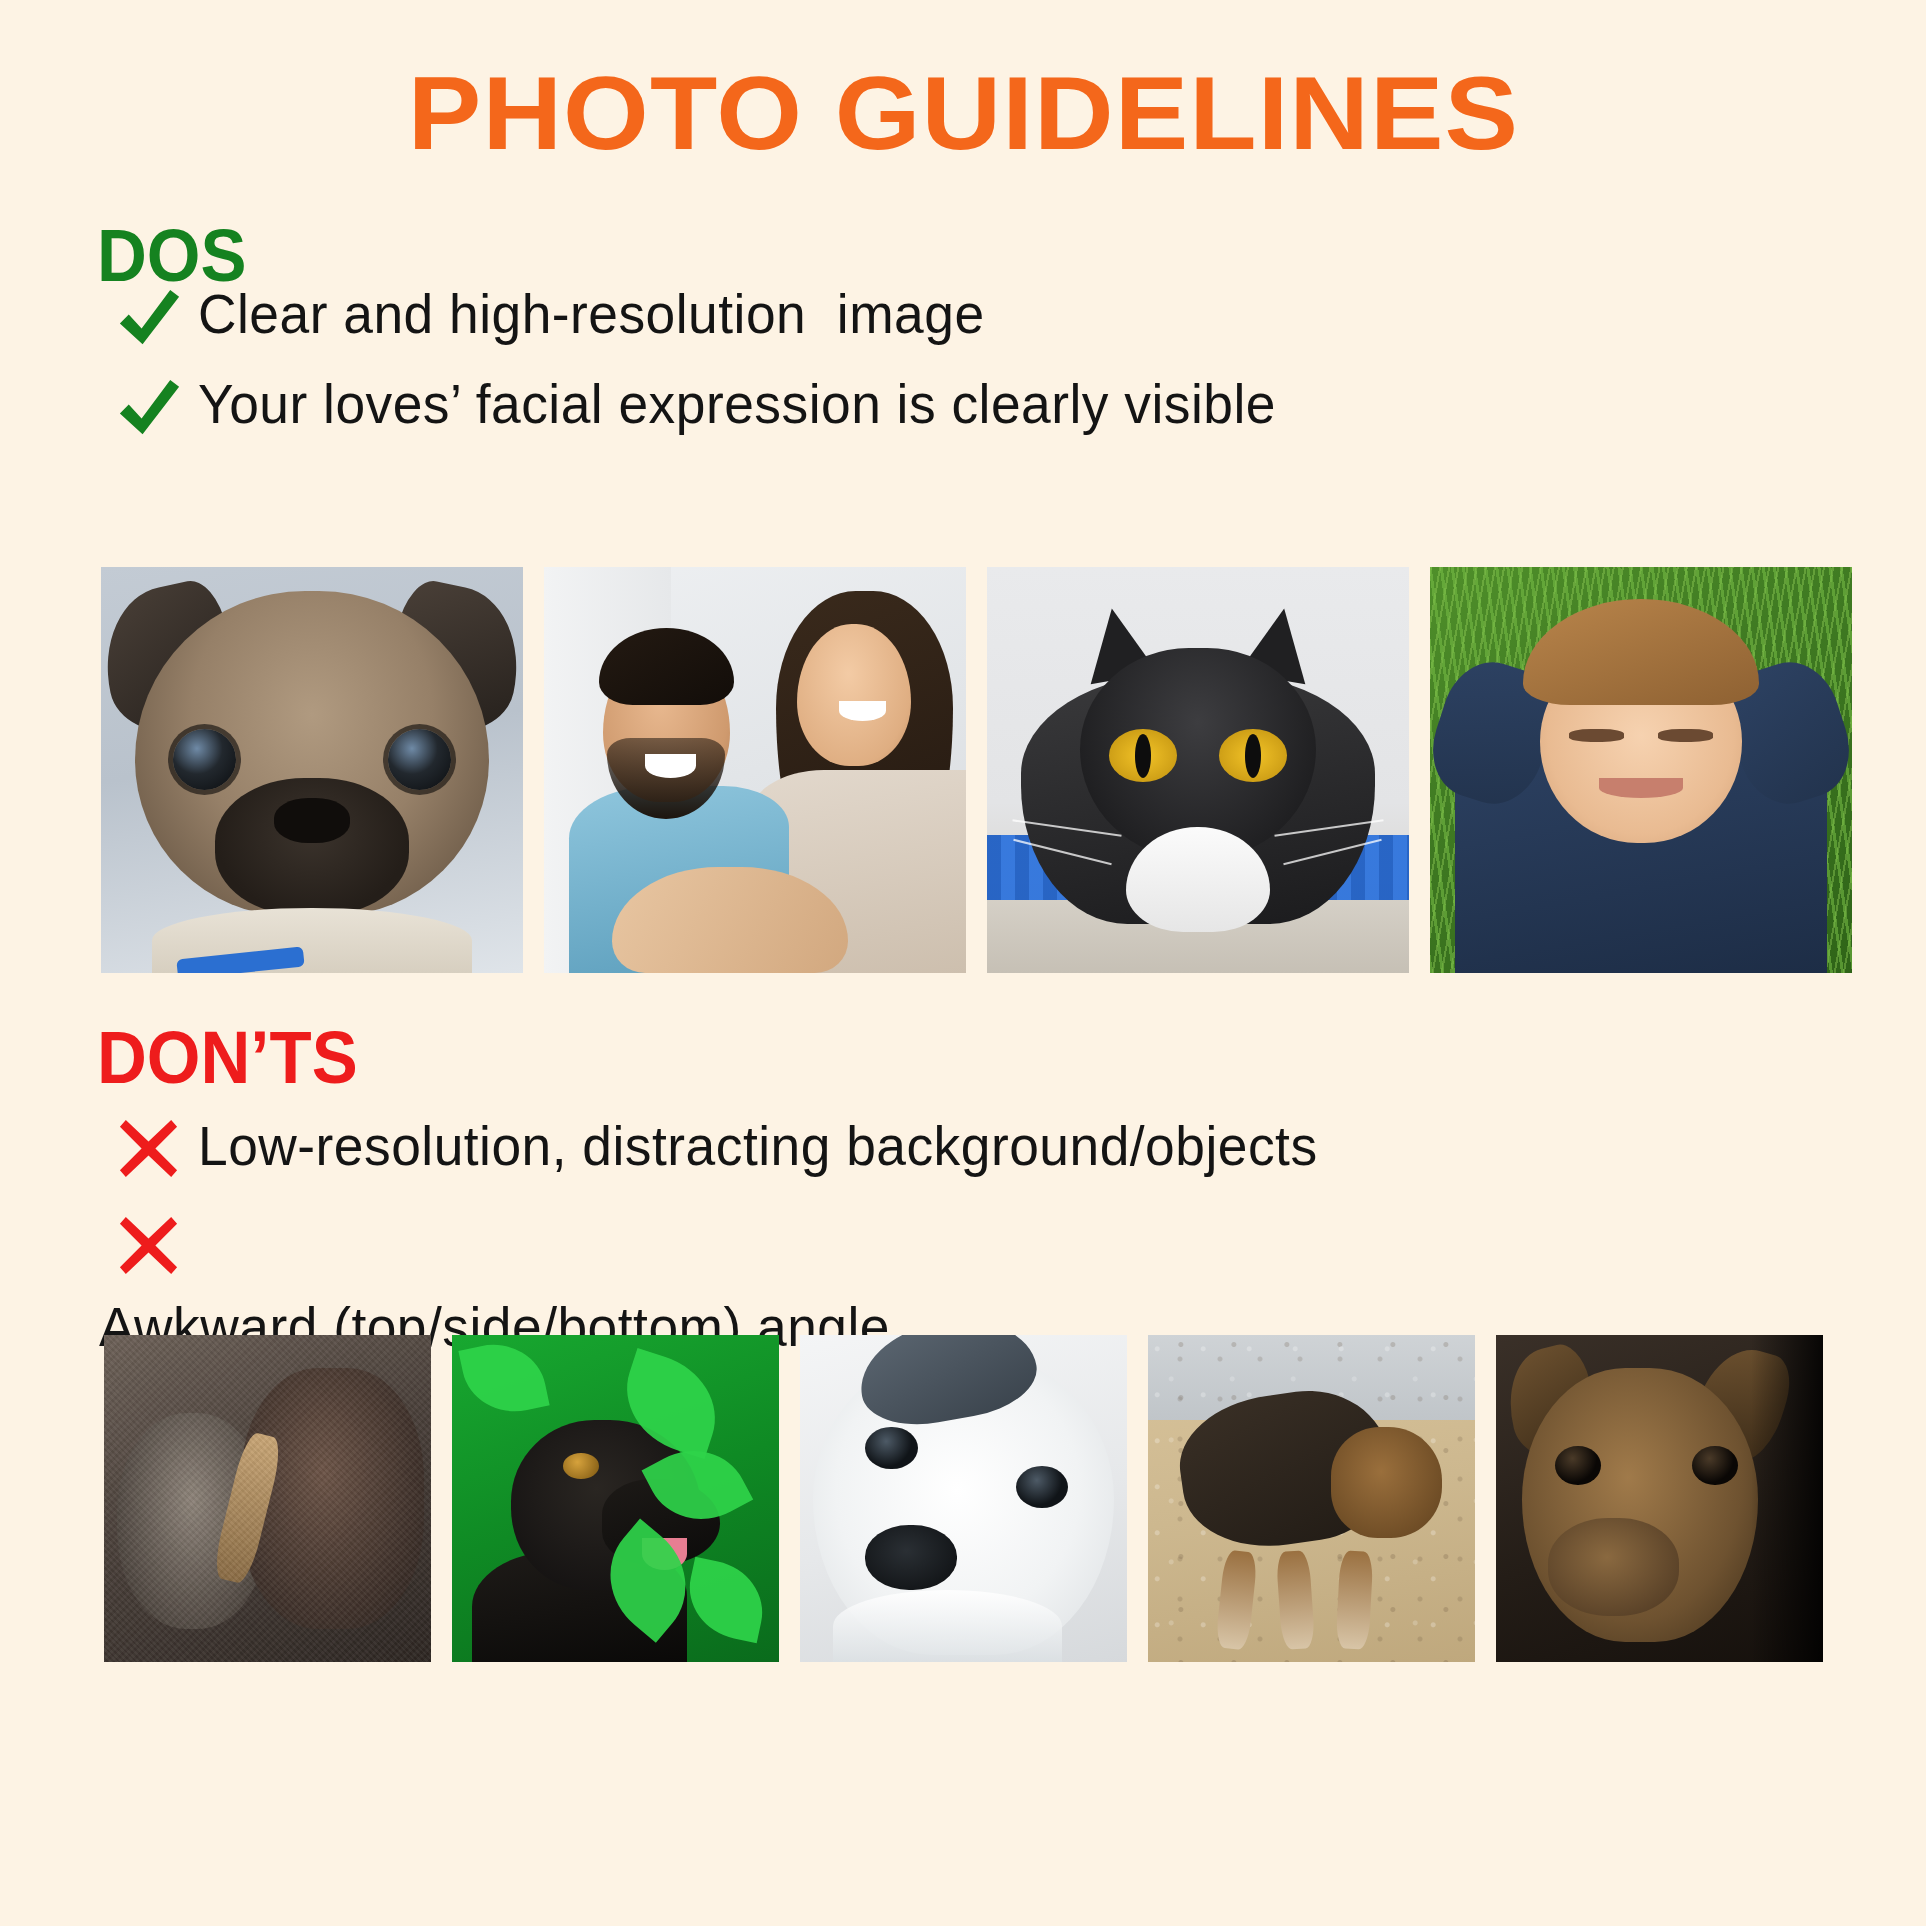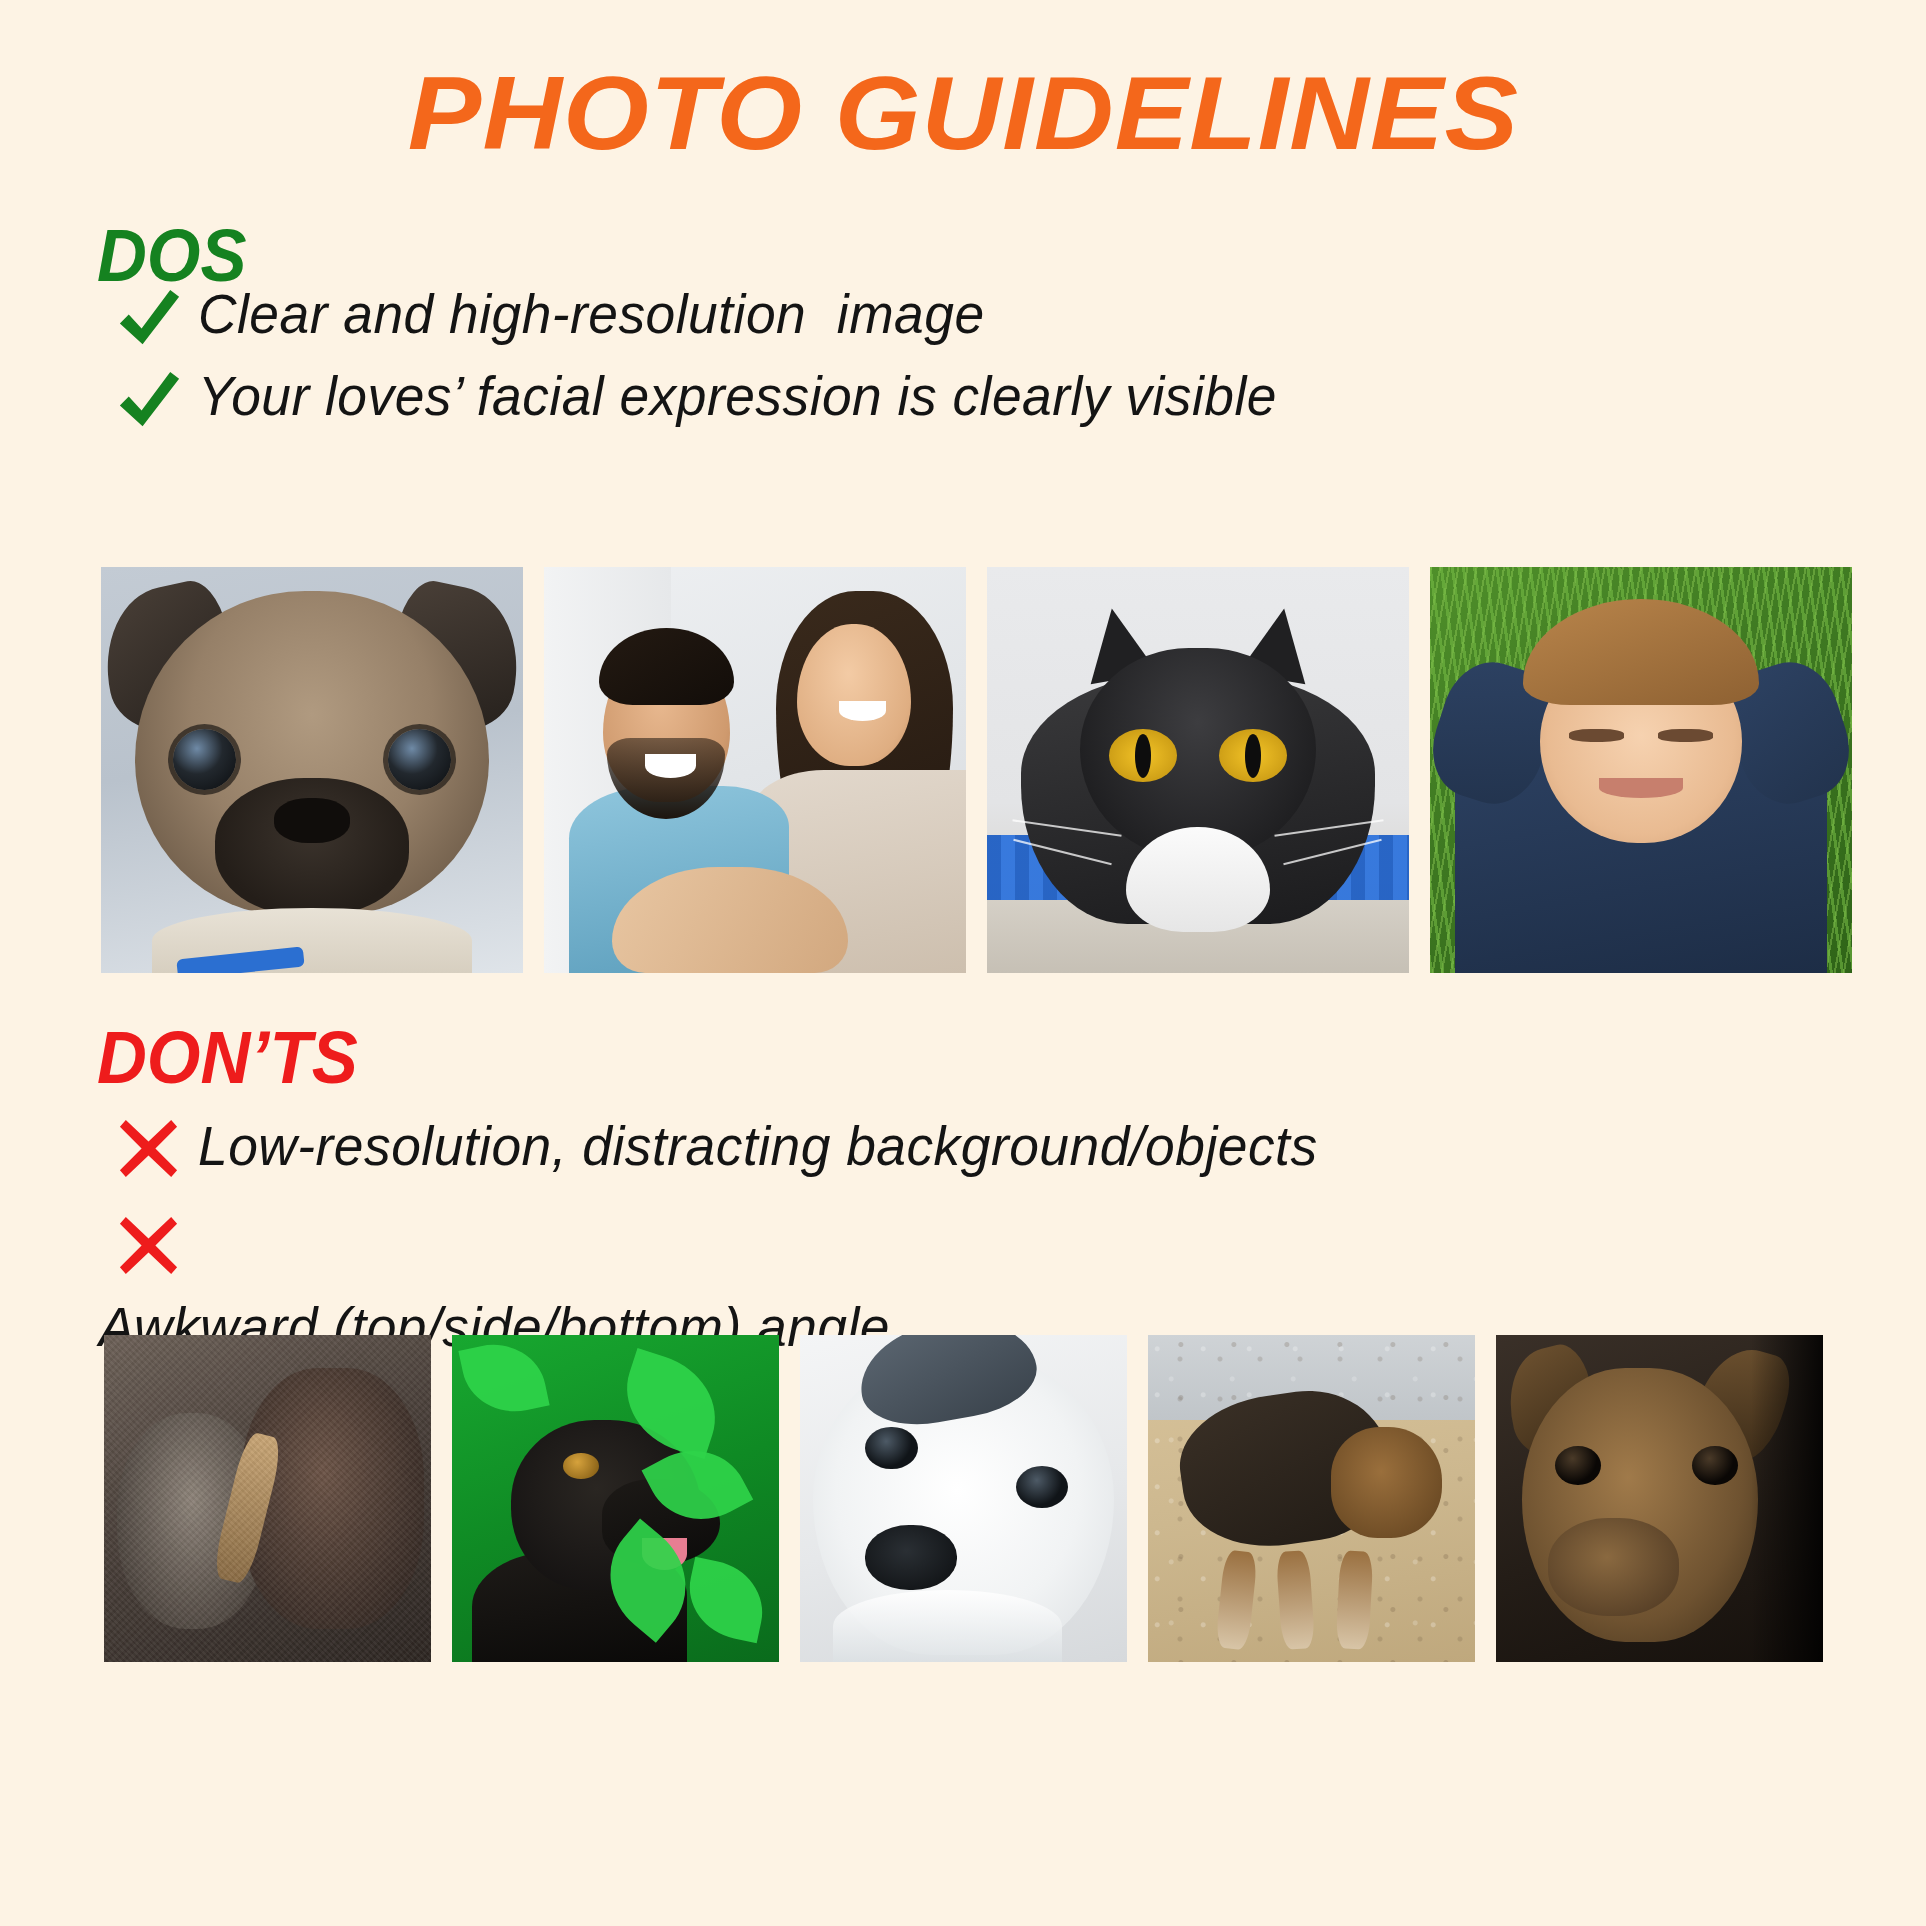--- a/index.html
+++ b/index.html
@@ -12,21 +12,20 @@
     background: #FDF3E4;
     font-family: "Liberation Sans", sans-serif;
     overflow: hidden;
     position: relative;
   }
   .page {
     position: relative;
     width: 1902px;
     height: 1927px;
     background: #FDF3E4;
-    font-style: italic;
   }
 
   
   .title {
     position: absolute;
     top: 59px;
     left: 0;
     width: 1927px;
     text-align: center;
     color: #F4671B;
@@ -68,21 +67,21 @@
   .bullet-text {
     font-size: 55px;
     color: #141414;
     font-family: "Liberation Sans", sans-serif;
     letter-spacing: 0.5px;
     white-space: pre;
     transform: scaleX(0.97);
     transform-origin: left center;
   }
   .dos-1 { top: 282px; }
-  .dos-2 { top: 364px; }
+  .dos-2 { top: 372px; }
   .dont-1 { top: 1114px; }
   .dont-2 { top: 1196px; flex-direction: column; }
 
   .check-svg { display: block; }
   .x-svg { display: block; }
 
   
   .photo-row {
     position: absolute;
     display: flex;

